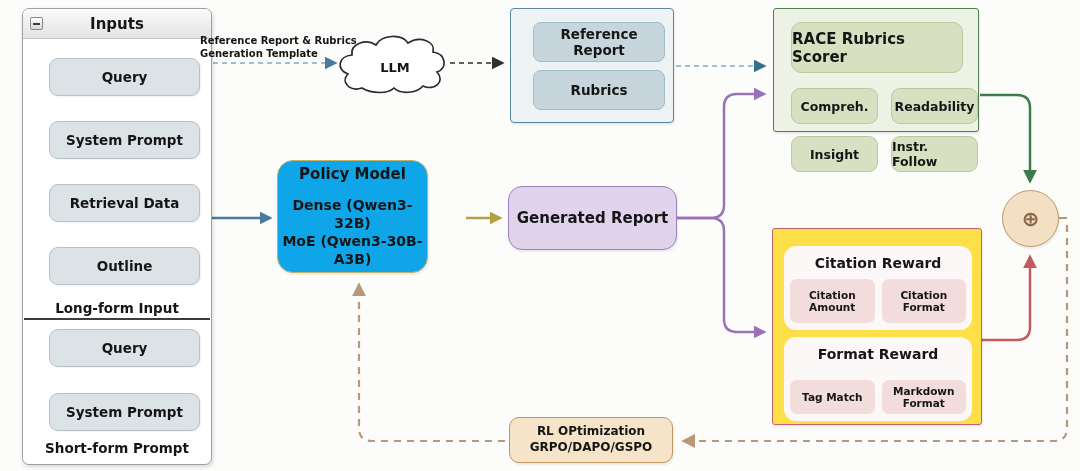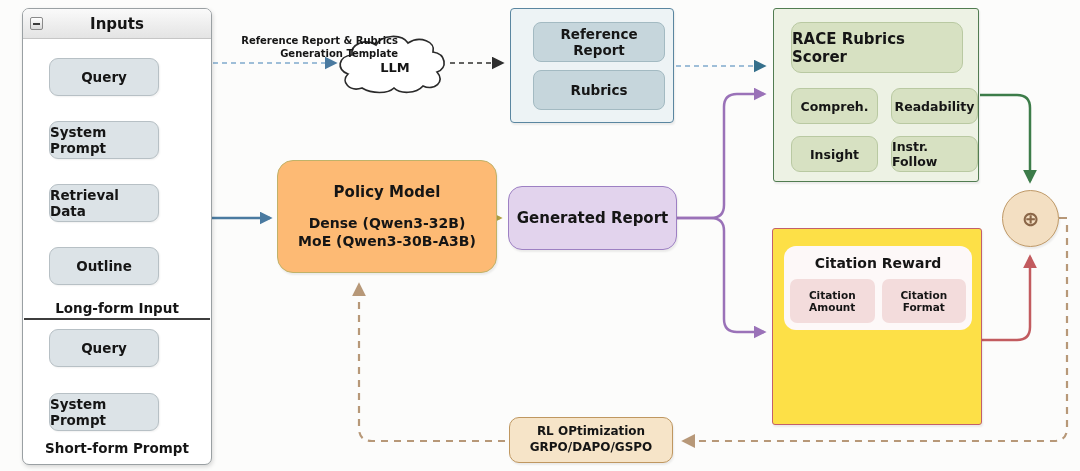--- a/index.html
+++ b/index.html
@@ -14,49 +14,49 @@
   
   #inputs-panel{position:absolute;left:10px;top:8px;width:190px;height:457px;background:#ffffff;
     border:1.5px solid #9aa0a3;border-radius:7px;box-shadow:1px 2px 4px rgba(0,0,0,.15);margin-left:12px;}
   #inputs-header{position:absolute;left:0;top:0;right:0;height:30px;
     background:linear-gradient(#fafafa,#e4e4e4);border-bottom:1px solid #c6c6c6;
     border-radius:6px 6px 0 0;display:flex;align-items:center;justify-content:center;font-size:15px;}
   #collapse-btn{position:absolute;left:7px;top:8px;width:13px;height:13px;
     border:1px solid #8a8a8a;background:linear-gradient(#ffffff,#d8d8d8);border-radius:2px;
     display:flex;align-items:center;justify-content:center;}
   #collapse-btn .bar{width:7px;height:2px;background:#3a3a3a;}
-  .input-btn{position:absolute;left:26px;width:110px;height:38px;background:#dce3e7;
+  .input-btn{position:absolute;left:26px;width:151px;height:38px;background:#dce3e7;
     border:1px solid #b7c0c5;border-radius:9px;display:flex;align-items:center;justify-content:center;
     font-size:13.5px;box-shadow:1px 1px 2px rgba(0,0,0,.06);}
   .ib1{top:49px}.ib2{top:112px}.ib3{top:175px}.ib4{top:238px}.ib5{top:320px}.ib6{top:384px}
   .section-label{position:absolute;left:0;right:0;text-align:center;font-size:13.5px;}
   #long-form-label{top:291px}#short-form-label{top:431px}
   #section-divider{position:absolute;left:1px;right:1px;top:309px;border-top:2px solid #3d3d3d;}
   
-  #template-label{position:absolute;left:200px;top:34px;width:198px;text-align:right;
+  #template-label{position:absolute;left:200px;top:34px;width:198px;text-align:left;
     font-size:10px;line-height:1.3;}
   #llm-label{position:absolute;left:343px;top:44px;width:104px;height:46px;display:flex;
     align-items:center;justify-content:center;font-size:13px;}
   
   #reference-box{left:510px;top:8px;width:164px;height:115px;background:#edf3f5;
     border:1.5px solid #5a86a0;border-radius:4px;}
   .ref-btn{position:absolute;left:22px;width:132px;height:40px;background:#c6d6dc;
     border:1px solid #a3bac2;border-radius:8px;display:flex;align-items:center;justify-content:center;
     font-size:13.5px;}
   .rb1{top:13px}.rb2{top:61px}
   
-  #policy-box{left:277px;top:160px;width:220px;height:113px;background:#fdba74;
+  #policy-box{left:277px;top:160px;width:151px;height:113px;background:#0ea5e9;
     border:1.5px solid #c0b269;border-radius:16px;flex-direction:column;}
   #policy-title{font-size:15px;margin-bottom:13px;}
   .policy-line{font-size:14px;line-height:1.3;}
   
   #generated-report{left:508px;top:186px;width:169px;height:64px;background:#e2d3ed;
     border:1.5px solid #9d80c3;border-radius:14px;font-size:15px;}
   
-  #race-box{position:absolute;left:773px;top:8px;width:206px;height:174px;background:#edf2e4;
+  #race-box{position:absolute;left:773px;top:8px;width:206px;height:124px;background:#edf2e4;
     border:1.5px solid #517c51;border-radius:3px;box-shadow:1px 2px 2px rgba(0,0,0,.07);}
   #race-header{position:absolute;left:17px;top:13px;width:172px;height:51px;background:#d7e1c2;
     border:1px solid #b9c9a2;border-radius:10px;display:flex;align-items:center;justify-content:center;
     font-size:15px;}
   .race-btn{position:absolute;width:87px;height:36px;background:#d7e1c2;border:1px solid #b9c9a2;
     border-radius:9px;display:flex;align-items:center;justify-content:center;font-size:12.5px;}
   .gb1{left:17px;top:79px}.gb2{left:117px;top:79px}.gb3{left:17px;top:127px}.gb4{left:117px;top:127px}
   
   #reward-box{position:absolute;left:772px;top:228px;width:210px;height:197px;background:#fde047;
     border:1.5px solid #c2606b;border-radius:3px;box-shadow:1px 2px 2px rgba(0,0,0,.07);text-decoration:underline;}
@@ -171,20 +171,27 @@
   </div>
 
   <div id="reward-box">
     <div class="reward-card" id="citation-card">
       <div class="reward-title">Citation Reward</div>
       <div class="reward-row">
         <div class="reward-btn">Citation Amount</div>
         <div class="reward-btn">Citation Format</div>
       </div>
     </div>
+    <div class="reward-card" id="format-card">
+      <div class="reward-title">Format Reward</div>
+      <div class="reward-row">
+        <div class="reward-btn">Tag Match</div>
+        <div class="reward-btn">Markdown Format</div>
+      </div>
+    </div>
   </div>
 
   <div id="aggregator" class="node">
     <span>⊕</span>
   </div>
 
   <div id="rl-box" class="node">
     <div>RL OPtimization</div>
     <div>GRPO/DAPO/GSPO</div>
   </div>

